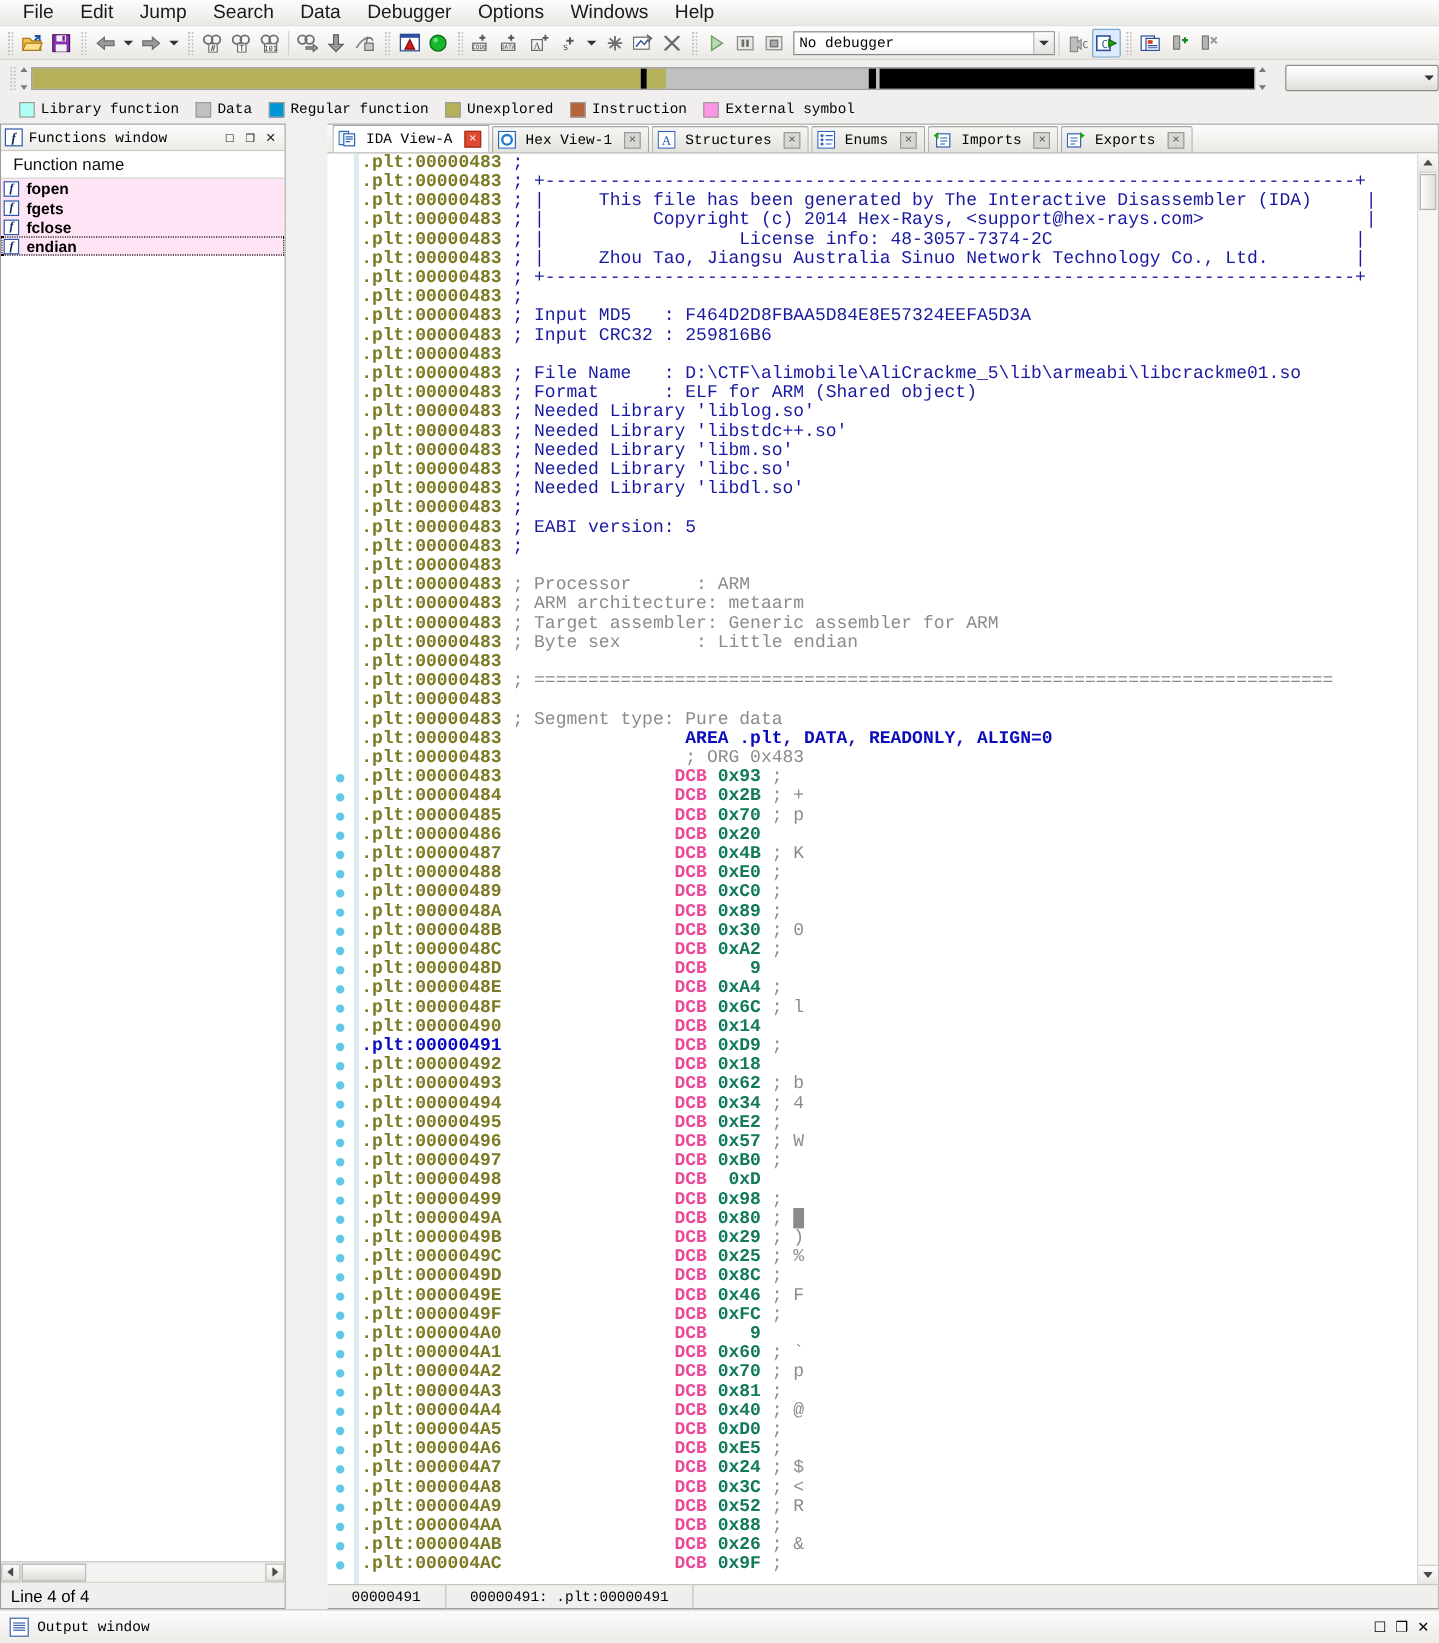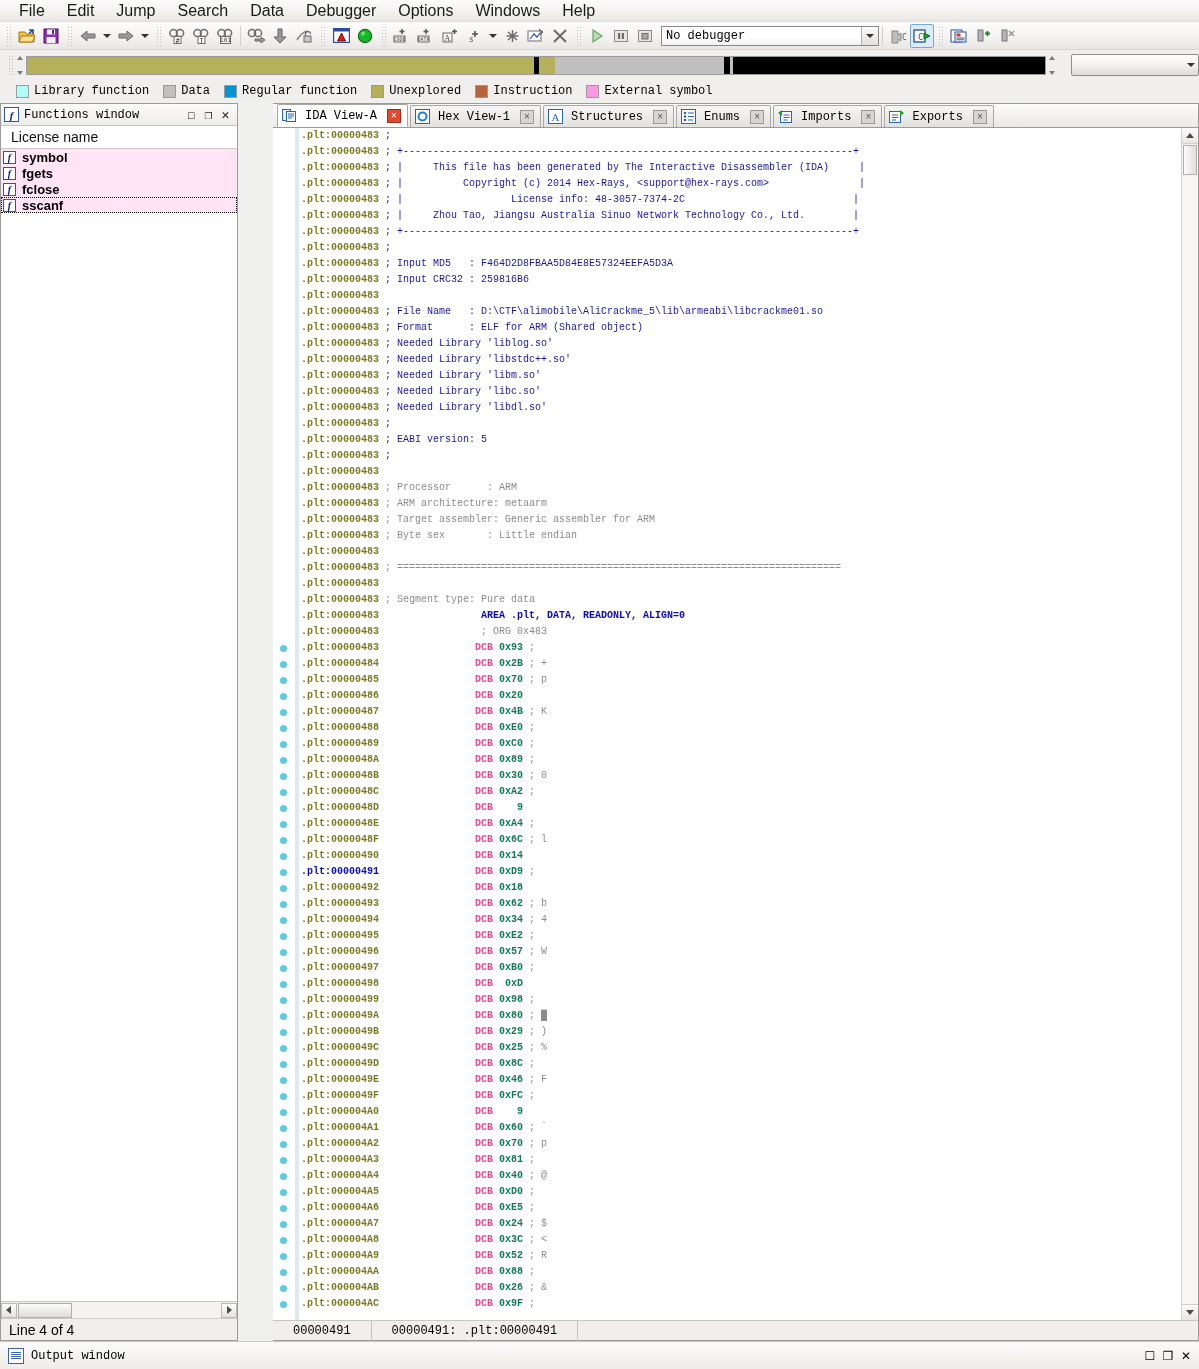--- a/index.html
+++ b/index.html
@@ -206,21 +206,21 @@
     padding-top: 0px;
   }
   .gutter .dot {
     width:7px;height:7px;border-radius:50%;background:#5fc8e8;
     position:absolute; left:7px;
   }
   .codebar { width:4px; background:#ddebf0; flex:0 0 auto;}
   .codelines {
     flex:1; overflow:hidden; position:relative;
     font-family:"Liberation Mono", monospace;
-    font-size: 10px;
+    font-size: 15px;
     line-height: 16px;
     white-space: pre;
     padding-left: 2px;
   }
   .ln { height:16px; white-space:pre; }
   .addr { color:#7c7a24; font-weight:bold; }
   .addr.cur { color:#0b0bbd; }
   .cmt { color:#1919a0; }
   .cmtgray { color:#8b8b8b; }
   .kw { color:#0b0bbd; font-weight:bold; }
@@ -549,37 +549,37 @@
   <div class="main">
 
     <div class="fnwin">
       <div class="fnwin-title">
         <span class="icon-f">f</span>
         <span class="ttl">Functions window</span>
         <span class="wbtn">☐</span>
         <span class="wbtn">❐</span>
         <span class="wbtn">✕</span>
       </div>
-      <div class="fnwin-hdr">License name</div>
+      <div class="fnwin-hdr">Function name</div>
       <div class="fnlist" id="fnlist">
           <div class="fnrow">
             <span class="icon-f">f</span>
-            <span>symbol</span>
+            <span>fopen</span>
           </div>
           <div class="fnrow">
             <span class="icon-f">f</span>
             <span>fgets</span>
           </div>
           <div class="fnrow">
             <span class="icon-f">f</span>
             <span>fclose</span>
           </div>
           <div class="fnrow sel">
             <span class="icon-f">f</span>
-            <span>sscanf</span>
+            <span>endian</span>
           </div>
         </div>
       <div class="fnwin-hscroll">
         <span class="hs-arrow">
           <svg width="6" height="8" viewBox="0 0 6 8">
               <path d="M5 0L0 4l5 4z" fill="#4a4a4a"></path>
             </svg>
         </span>
         <span class="hs-thumb"></span>
         <span class="hs-track"></span>

